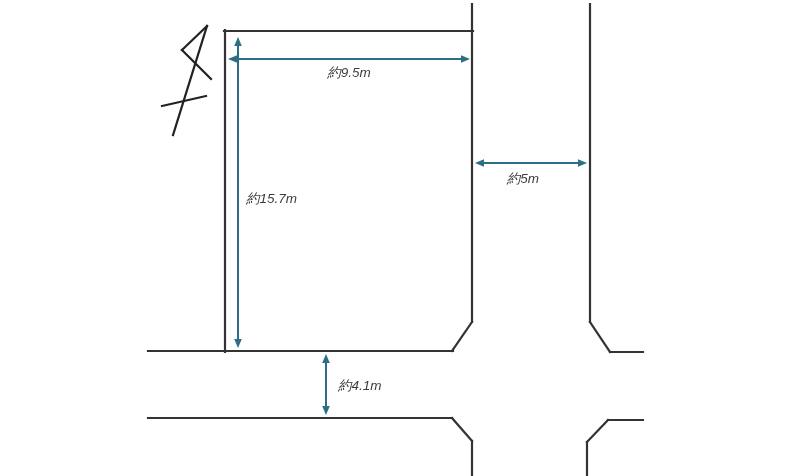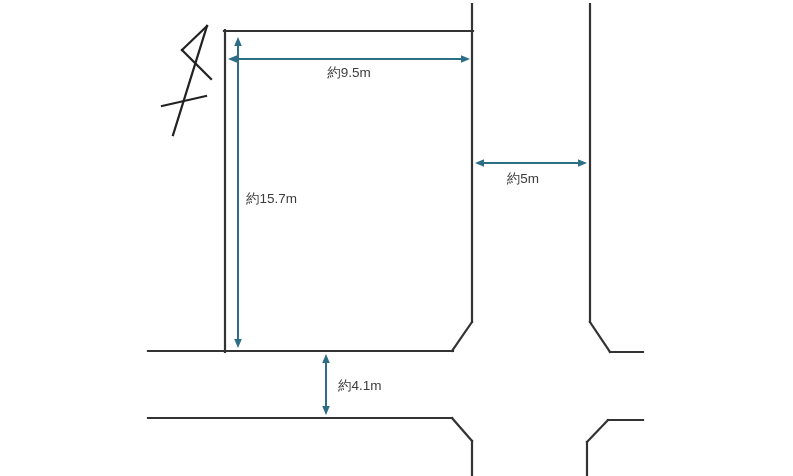--- a/index.html
+++ b/index.html
@@ -7,20 +7,21 @@
     padding: 0;
     background: #ffffff;
     font-family: "Liberation Sans", "DejaVu Sans", sans-serif;
   }
   .plan-wrap {
     position: relative;
     width: 793px;
     height: 476px;
     background: #ffffff;
     overflow: hidden;
+    font-style: italic;
   }
   svg text {
     font-family: "Liberation Sans", "DejaVu Sans", sans-serif;
     font-size: 13.5px;
   }
 </style>
 </head>
 <body>
 
 <div class="plan-wrap">

